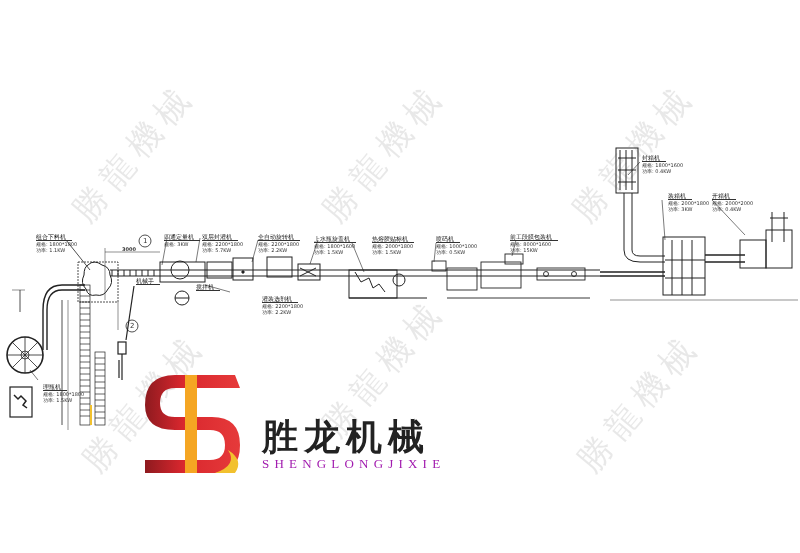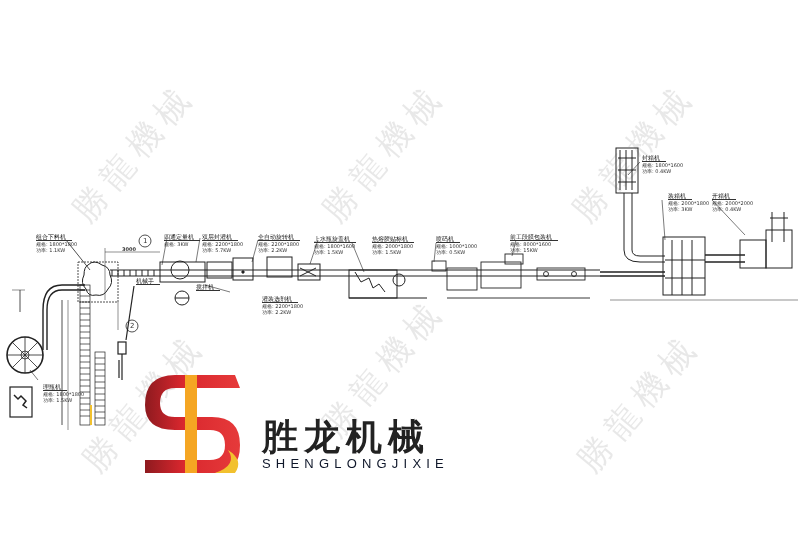--- a/index.html
+++ b/index.html
@@ -2,21 +2,21 @@
 <html><head>
 <meta charset="utf-8">
 <style>
   html,body{margin:0;padding:0;background:#fff;}
   body{width:800px;height:553px;position:relative;overflow:hidden;font-family:"DejaVu Sans",sans-serif;}
   .canvas{position:absolute;left:0;top:0;width:800px;height:553px;}
   .wm{position:absolute;font-family:"DejaVu Serif",serif;font-size:34px;color:rgba(0,0,0,0.09);transform:rotate(-50deg);letter-spacing:8px;white-space:nowrap;pointer-events:none;}
   .lbl{position:absolute;font-size:5px;line-height:6px;color:#333;white-space:nowrap;}
   .lbl .t{font-size:6px;color:#111;border-bottom:0.7px solid #333;display:inline-block;padding-right:6px;}
   .logo-text{position:absolute;left:262px;top:413px;font-family:Liberation Mono, monospace;font-weight:bold;font-size:36px;letter-spacing:6px;color:#222;}
-  .logo-sub{position:absolute;left:262px;top:456px;font-family:Liberation Sans, sans-serif;font-size:13px;letter-spacing:5.2px;color:#0f172a;}
+  .logo-sub{position:absolute;left:262px;top:456px;font-family:Liberation Serif, serif;font-size:13px;letter-spacing:5.2px;color:#a21caf;}
 </style>
 </head>
 <body>
 
 <div class="canvas">
 
   <div class="wm" style="left:50px;top:130px;">勝龍機械</div>
   <div class="wm" style="left:300px;top:130px;">勝龍機械</div>
   <div class="wm" style="left:550px;top:130px;">勝龍機械</div>
   <div class="wm" style="left:60px;top:380px;">勝龍機械</div>

